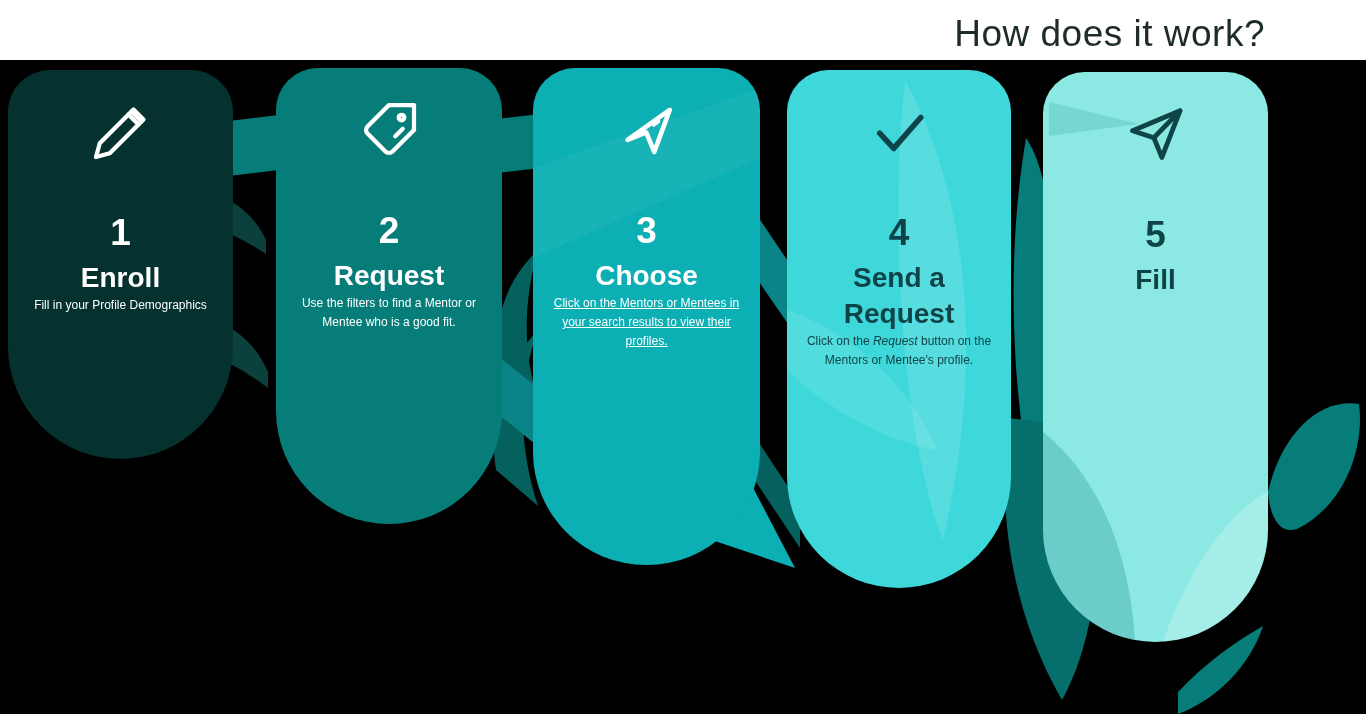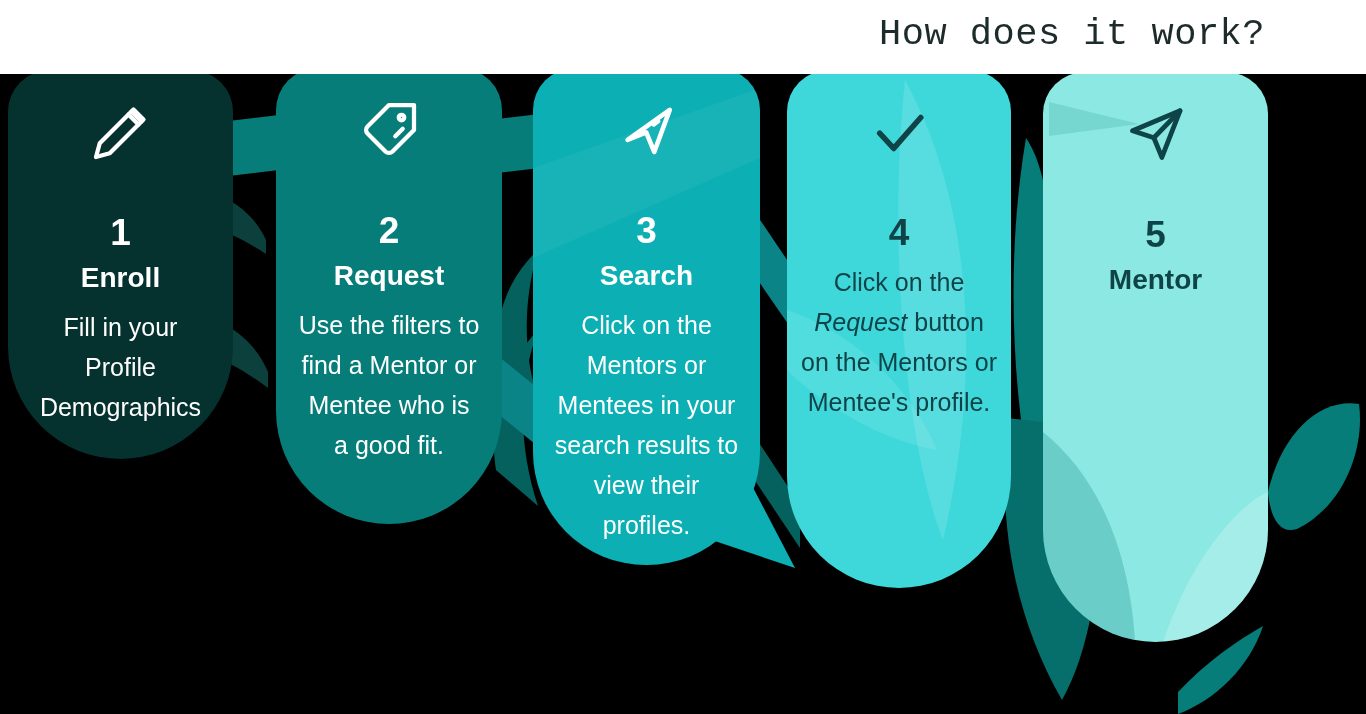--- a/index.html
+++ b/index.html
@@ -1,36 +1,36 @@
 <!DOCTYPE html>
 <html><head>
 <meta charset="utf-8">
 <style>
   html,body{margin:0;padding:0;background:#000;}
   .canvas{position:relative;width:1366px;height:714px;overflow:hidden;background:#000;
           font-family:"Liberation Sans",sans-serif;}
-  .header{position:absolute;left:0;top:0;width:1366px;height:74px;z-index:3;font-family:Liberation Mono, monospace;}
+  .header{position:absolute;left:0;top:0;width:1366px;height:60px;z-index:3;}
   .page-title{position:absolute;top:13px;right:101px;font-size:37px;font-weight:400;letter-spacing:.5px;}
   .decor{position:absolute;left:0;top:0;width:1366px;height:714px;z-index:1;}
   .step{position:absolute;z-index:2;overflow:hidden;display:flex;flex-direction:column;
         align-items:center;text-align:center;border-radius:42px 42px 113px 113px;}
   .step>*:not(.wm){position:relative;}
   .wm{position:absolute;left:0;top:0;}
   .icon{margin-top:30px;height:64px;display:flex;align-items:center;justify-content:center;}
   .num{margin-top:50px;font-size:37px;font-weight:bold;line-height:1;}
   .step-title{margin-top:9px;font-size:28px;font-weight:bold;line-height:1.28;text-align:center;}
-  .body-text{margin-top:11px;font-size:25px;line-height:1.6;}
+  .body-text{font-size:12px;line-height:1.6;}
   .c1{left:8px;top:70px;width:225px;height:389px;}
   .c2{left:276px;top:68px;width:226px;height:456px;}
   .c3{left:533px;top:68px;width:227px;height:497px;}
   .c4{left:787px;top:70px;width:224px;height:518px;}
   .c5{left:1043px;top:72px;width:225px;height:570px;}
   .c1 .body-text{width:178px;}
   .c2 .body-text{width:182px;}
-  .c3 .body-text{width:190px;}
+  .c3 .body-text{width:190px;text-decoration:underline;}
   .c4 .body-text{width:196px;}
   .c5 .body-text{width:168px;}
   .c4 .step-title{max-width:150px;}
   .body-text em{}
 </style>
 </head>
 <body>
 
 <div class="canvas" style="background-color: rgb(0, 0, 0);">
 
@@ -87,47 +87,48 @@
     <svg class="wm" width="227" height="497" aria-hidden="true">
       <path d="M0 100 L227 20 L227 90 L0 190Z" fill="#ffffff" opacity="0.05"></path>
     </svg>
     <div class="icon">
       <svg viewBox="0 0 24 24" width="62" height="62" fill="none" stroke="currentColor" stroke-width="1.8" stroke-linejoin="round" stroke-linecap="round">
         <path d="M4.5 15.8L20.8 4.2l-6 16.3-3.1-7.6z"></path>
         <path d="M14.6 9.8l1.7-1.2"></path>
       </svg>
     </div>
     <div class="num">3</div>
-    <div class="step-title">Search</div>
+    <div class="step-title">Choose</div>
     <div class="body-text">Click on the Mentors or Mentees in your search results to view their profiles.</div>
   </div>
 
   <div class="step c4" style="background-color: rgb(62, 216, 219); color: rgb(14, 68, 72);">
     <svg class="wm" width="224" height="518" aria-hidden="true">
       <path d="M118 10 C178 120 200 280 156 470 C120 380 100 180 118 10Z" fill="#ffffff" opacity="0.13"></path>
       <path d="M0 240 C60 260 120 310 150 380 C90 370 30 330 0 300Z" fill="#ffffff" opacity="0.10"></path>
     </svg>
     <div class="icon">
       <svg viewBox="0 0 24 24" width="58" height="58" fill="none" stroke="currentColor" stroke-width="2.3" stroke-linejoin="round" stroke-linecap="round">
         <path d="M4 12.5l5.8 6.3L21 6"></path>
       </svg>
     </div>
     <div class="num">4</div>
+    <div class="step-title">Send a Request</div>
     <div class="body-text"><span>Click on the </span><em>Request</em><span> button on the Mentors or Mentee's profile.</span></div>
   </div>
 
   <div class="step c5" style="background-color: rgb(140, 232, 226); color: rgb(14, 68, 72);">
     <svg class="wm" width="225" height="570" aria-hidden="true">
       <path d="M6 30 L96 52 L6 64Z" fill="#077d79" opacity="0.16"></path>
       <path d="M0 360 C50 400 86 470 92 570 L0 570Z" fill="#077d79" opacity="0.25"></path>
       <path d="M120 570 C150 480 200 430 225 420 L225 570Z" fill="#ffffff" opacity="0.22"></path>
     </svg>
     <div class="icon">
       <svg viewBox="0 0 24 24" width="64" height="64" fill="none" stroke="currentColor" stroke-width="1.8" stroke-linejoin="round" stroke-linecap="round">
         <path d="M3.2 10.8L21 3.3 14.2 20.8l-3-7.4z"></path>
         <path d="M21 3.3l-9.8 10.1"></path>
       </svg>
     </div>
     <div class="num">5</div>
-    <div class="step-title">Mentor</div>
+    <div class="step-title">Fill</div>
   </div>
 
 </div>
 
 </body></html>

